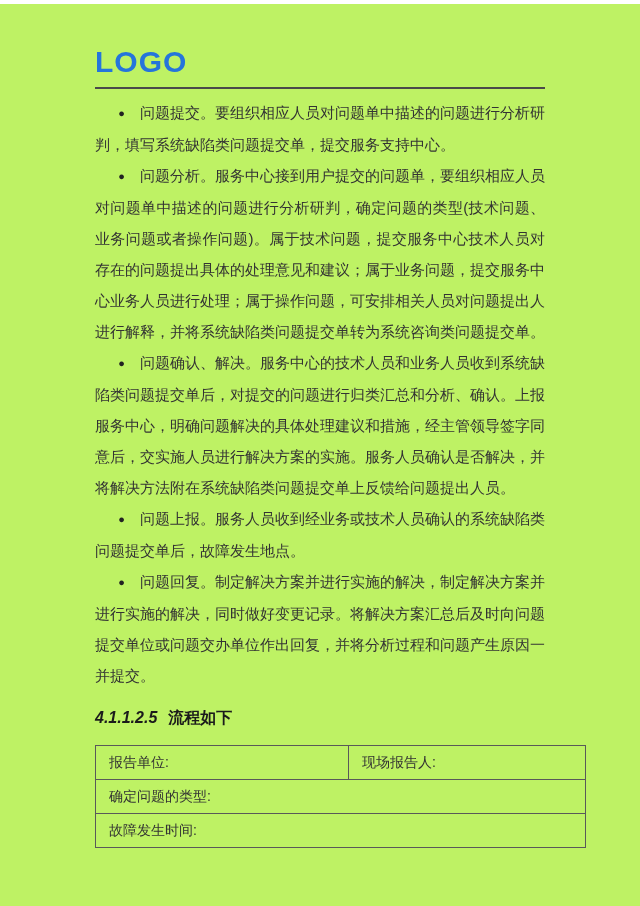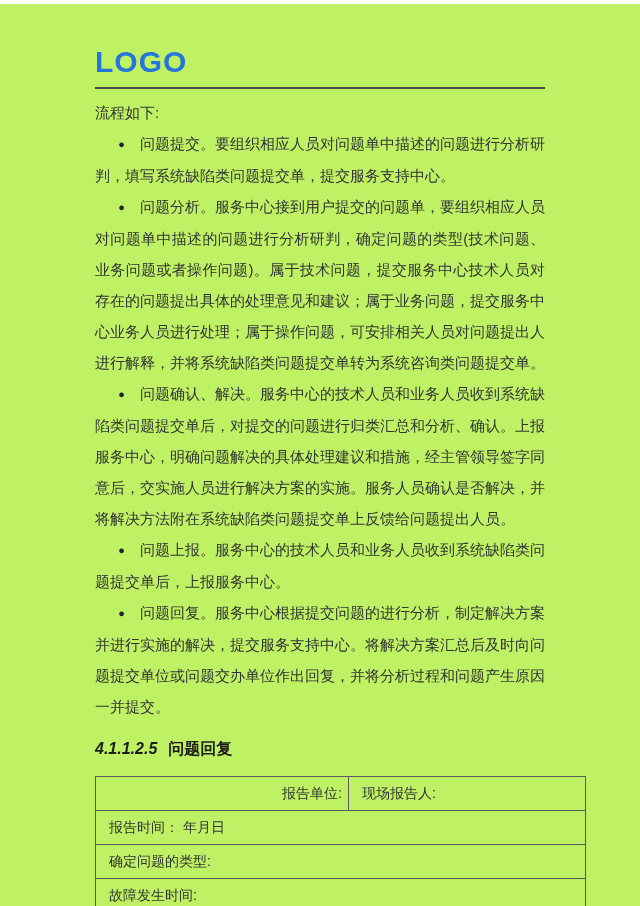--- a/index.html
+++ b/index.html
@@ -61,60 +61,56 @@
   table.report-table td {
     border: 1px solid #595959;
     height: 33px;
     padding: 0 6px 0 13px;
     font-size: 14px;
     color: #333333;
     vertical-align: middle;
     white-space: nowrap;
     overflow: hidden;
   }
-  td.col-left  { width: 233px; text-align: right; }
+  td.col-left  { width: 233px; }
   td.col-right { width: 217px; }
 </style>
 </head>
 <body>
 
 <div class="page">
 
   <div class="logo-block">
     <span class="logo-text" style="color: rgb(37, 117, 219);">LOGO</span>
   </div>
 
   <hr class="header-rule">
 
   <div class="body-text">
-    <p>流程如下:</p>
 
     <p class="bullet-para"><span class="bullet-glyph">●</span><span>问题提交。要组织相应人员对问题单中描述的问题进行分析研判，填写系统缺陷类问题提交单，提交服务支持中心。</span></p>
 
     <p class="bullet-para"><span class="bullet-glyph">●</span><span>问题分析。服务中心接到用户提交的问题单，要组织相应人员对问题单中描述的问题进行分析研判，确定问题的类型(技术问题、业务问题或者操作问题)。属于技术问题，提交服务中心技术人员对存在的问题提出具体的处理意见和建议；属于业务问题，提交服务中心业务人员进行处理；属于操作问题，可安排相关人员对问题提出人进行解释，并将系统缺陷类问题提交单转为系统咨询类问题提交单。</span></p>
 
     <p class="bullet-para"><span class="bullet-glyph">●</span><span>问题确认、解决。服务中心的技术人员和业务人员收到系统缺陷类问题提交单后，对提交的问题进行归类汇总和分析、确认。上报服务中心，明确问题解决的具体处理建议和措施，经主管领导签字同意后，交实施人员进行解决方案的实施。服务人员确认是否解决，并将解决方法附在系统缺陷类问题提交单上反馈给问题提出人员。</span></p>
 
-    <p class="bullet-para"><span class="bullet-glyph">●</span><span>问题上报。服务中心的技术人员和业务人员收到系统缺陷类问题提交单后，上报服务中心。</span></p>
+    <p class="bullet-para"><span class="bullet-glyph">●</span><span>问题上报。服务人员收到经业务或技术人员确认的系统缺陷类问题提交单后，故障发生地点。</span></p>
 
-    <p class="bullet-para"><span class="bullet-glyph">●</span><span>问题回复。服务中心根据提交问题的进行分析，制定解决方案并进行实施的解决，提交服务支持中心。将解决方案汇总后及时向问题提交单位或问题交办单位作出回复，并将分析过程和问题产生原因一并提交。</span></p>
+    <p class="bullet-para"><span class="bullet-glyph">●</span><span>问题回复。制定解决方案并进行实施的解决，制定解决方案并进行实施的解决，同时做好变更记录。将解决方案汇总后及时向问题提交单位或问题交办单位作出回复，并将分析过程和问题产生原因一并提交。</span></p>
   </div>
 
   <div class="section-heading">
-    <span class="heading-number">4.1.1.2.5</span><span>问题回复</span>
+    <span class="heading-number">4.1.1.2.5</span><span>流程如下</span>
   </div>
 
   <table class="report-table">
     <tbody>
       <tr>
         <td class="col-left">报告单位:</td>
         <td class="col-right">现场报告人:</td>
-      </tr>
-      <tr>
-        <td colspan="2">报告时间： 年月日</td>
       </tr>
       <tr>
         <td colspan="2">确定问题的类型:</td>
       </tr>
       <tr>
         <td colspan="2">故障发生时间:</td>
       </tr>
 
     </tbody>
   </table>

